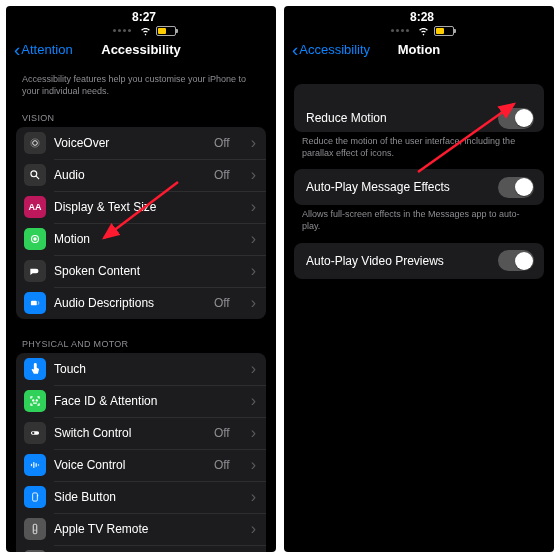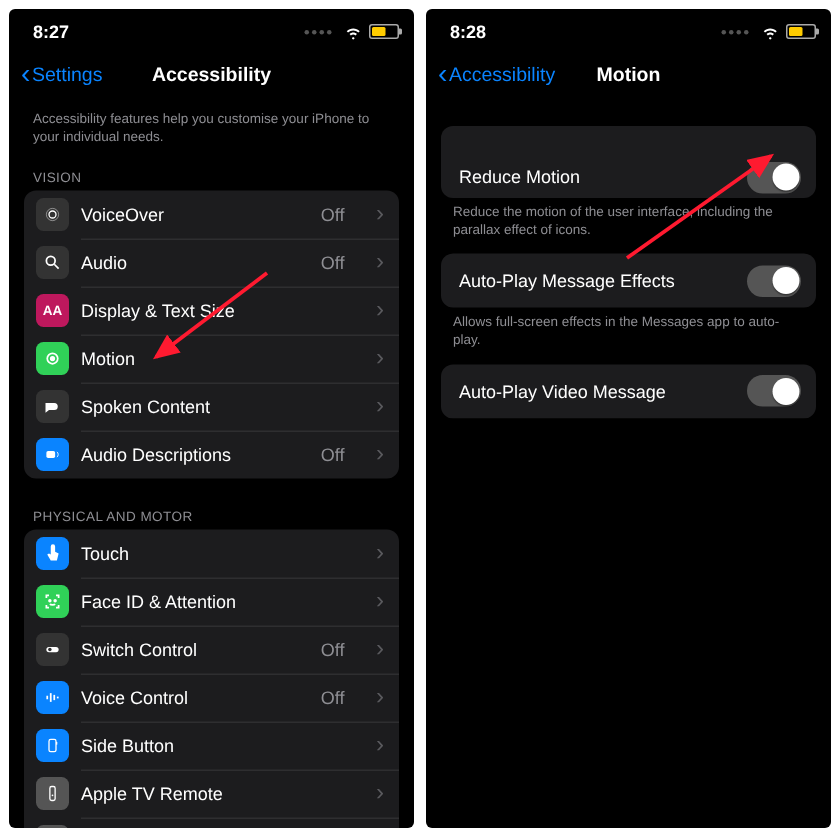--- a/index.html
+++ b/index.html
@@ -1,21 +1,21 @@
 <!DOCTYPE html>
 <html><head>
 <meta charset="utf-8">
 <style>
   * { box-sizing: border-box; margin: 0; padding: 0; font-family: -apple-system, "Helvetica Neue", Arial, sans-serif; -webkit-font-smoothing: antialiased; }
   body { background: #fff; width: 560px; height: 560px; overflow: hidden; }
   .wrap { display: flex; gap: 8px; padding: 6px 6px; }
   .phone { width: 270px; height: 546px; background: #000; border-radius: 4px; position: relative; overflow: hidden; color: #fff; }
 
   
-  .status { display: flex; justify-content: space-between; align-items: center; height: 26px; padding: 4px 10px 0 16px; font-size: 12px; font-weight: 600; }
+  .status { display: flex; justify-content: space-between; align-items: center; height: 26px; padding: 4px 10px 0 16px; font-size: 12px; font-weight: 600; flex-direction: column; }
   .status .right { display: flex; align-items: center; gap: 4px; }
   .dots { display: flex; gap: 2px; margin-right: 4px; }
   .dots span { width: 3px; height: 3px; border-radius: 50%; background: #555; }
   .wifi { width: 13px; height: 13px; }
   .batt { width: 20px; height: 10px; border: 1px solid #aaa; border-radius: 2px; position: relative; }
   .batt::after { content: ""; position: absolute; right: -3px; top: 2px; width: 2px; height: 4px; background: #aaa; border-radius: 0 1px 1px 0; }
   .batt .fill { position: absolute; left: 1px; top: 1px; bottom: 1px; width: 48%; background: #ffcc00; border-radius: 1px; }
 
   
   .nav { display: flex; align-items: center; height: 34px; padding: 0 8px; position: relative; }
@@ -69,21 +69,21 @@
         </span>
         <span class="batt">
             <span class="fill"></span>
           </span>
       </div>
     </div>
 
     <div class="nav">
       <div class="back">
         <span class="chev">‹</span>
-        <span>Settings</span>
+        <span>Attention</span>
       </div>
       <div class="title">Accessibility</div>
     </div>
 
     <div class="content">
       <div class="intro">Accessibility features help you customise your iPhone to your individual needs.</div>
 
       <div class="section-header">VISION</div>
       <div class="group">
         <div class="row">
@@ -277,21 +277,21 @@
           <span class="label">Auto-Play Message Effects</span>
           <span class="toggle onwhite">
               <span class="knob"></span>
             </span>
         </div>
       </div>
       <div class="hint">Allows full-screen effects in the Messages app to auto-play.</div>
 
       <div class="group">
         <div class="row row-noicon" style="height:36px;padding-left:12px;">
-          <span class="label">Auto-Play Video Message</span>
+          <span class="label">Auto-Play Video Previews</span>
           <span class="toggle onwhite">
               <span class="knob"></span>
             </span>
         </div>
       </div>
     </div>
 
     <svg class="arrow" style="left:120px; top:92px;" width="130" height="80">
       <defs>
           <marker id="ah2" markerWidth="8" markerHeight="8" refX="6" refY="3" orient="auto">

